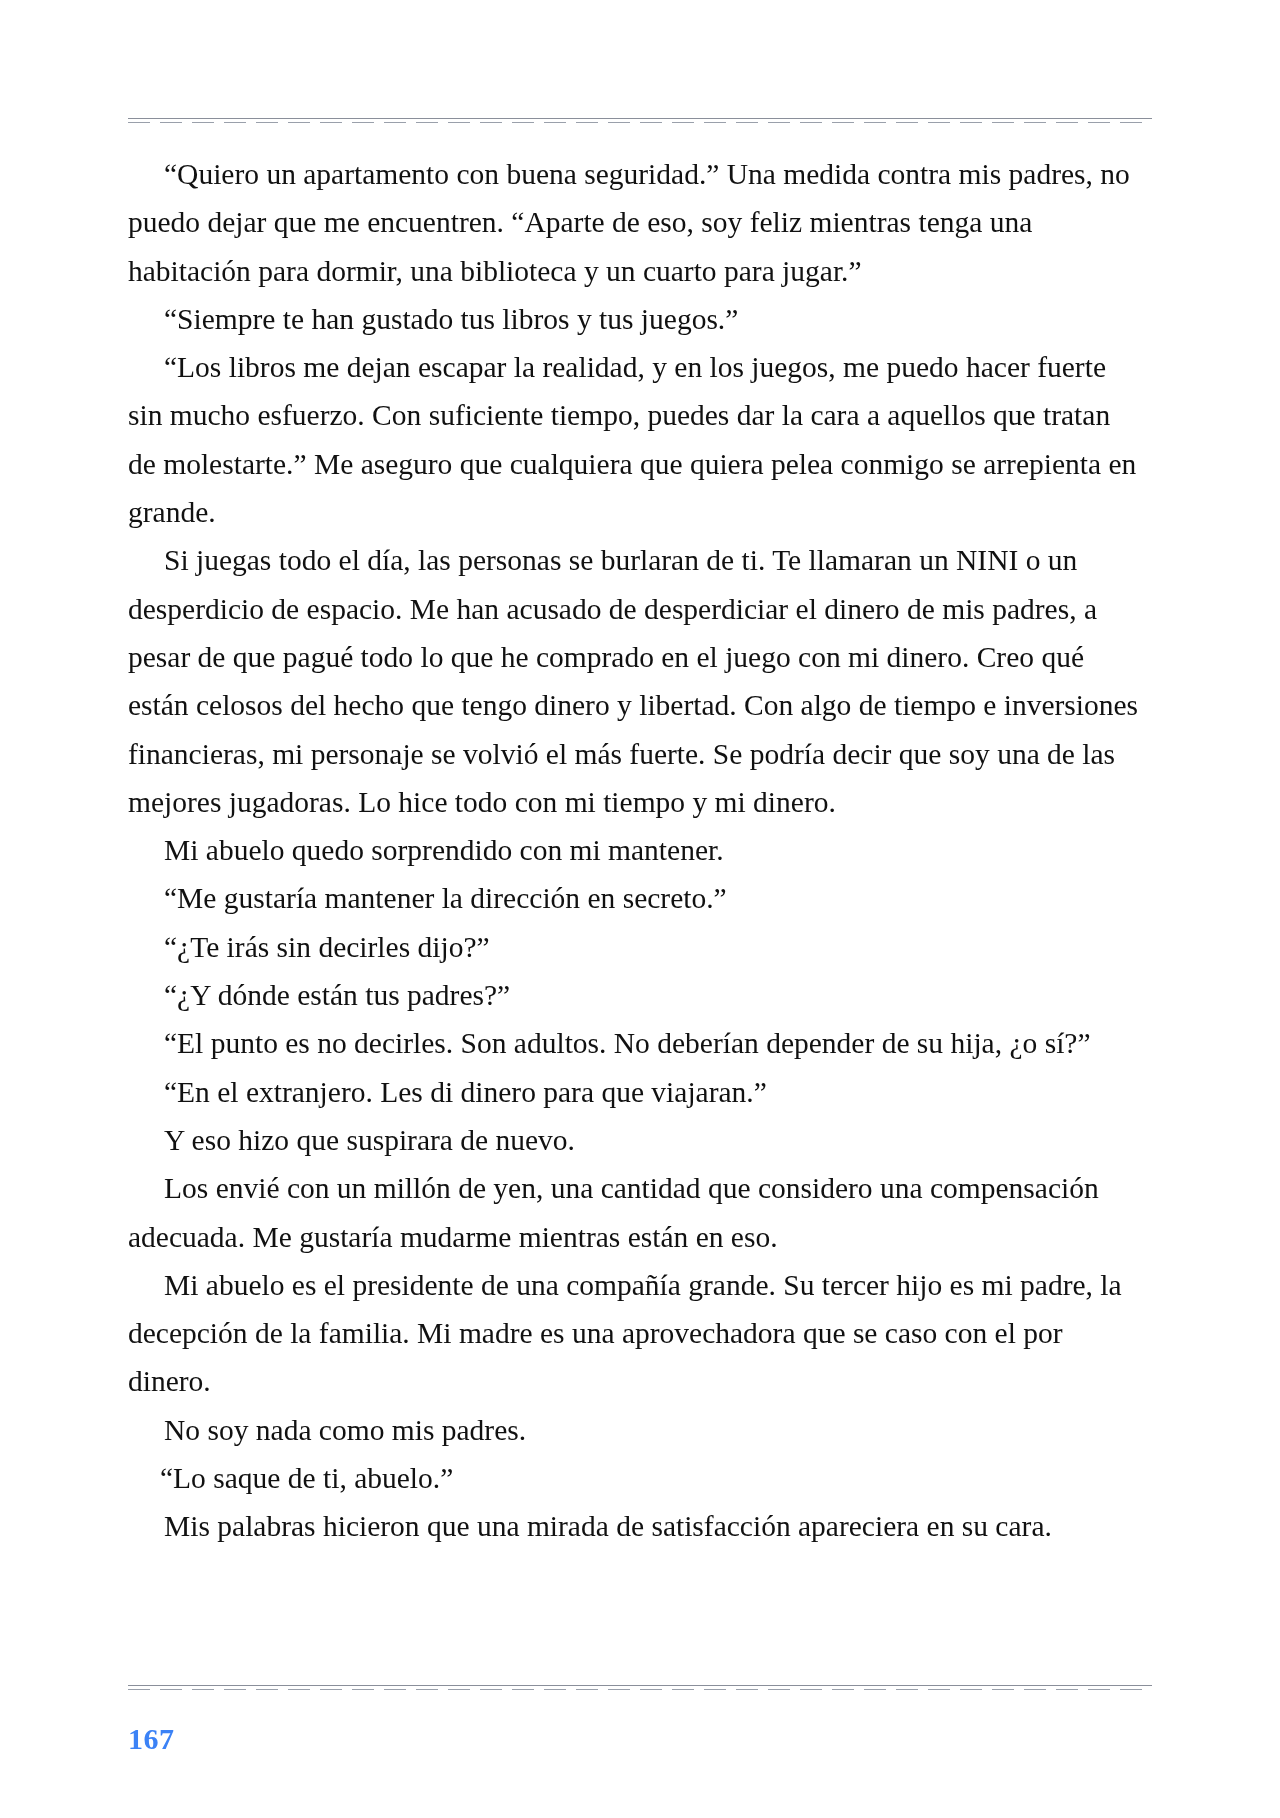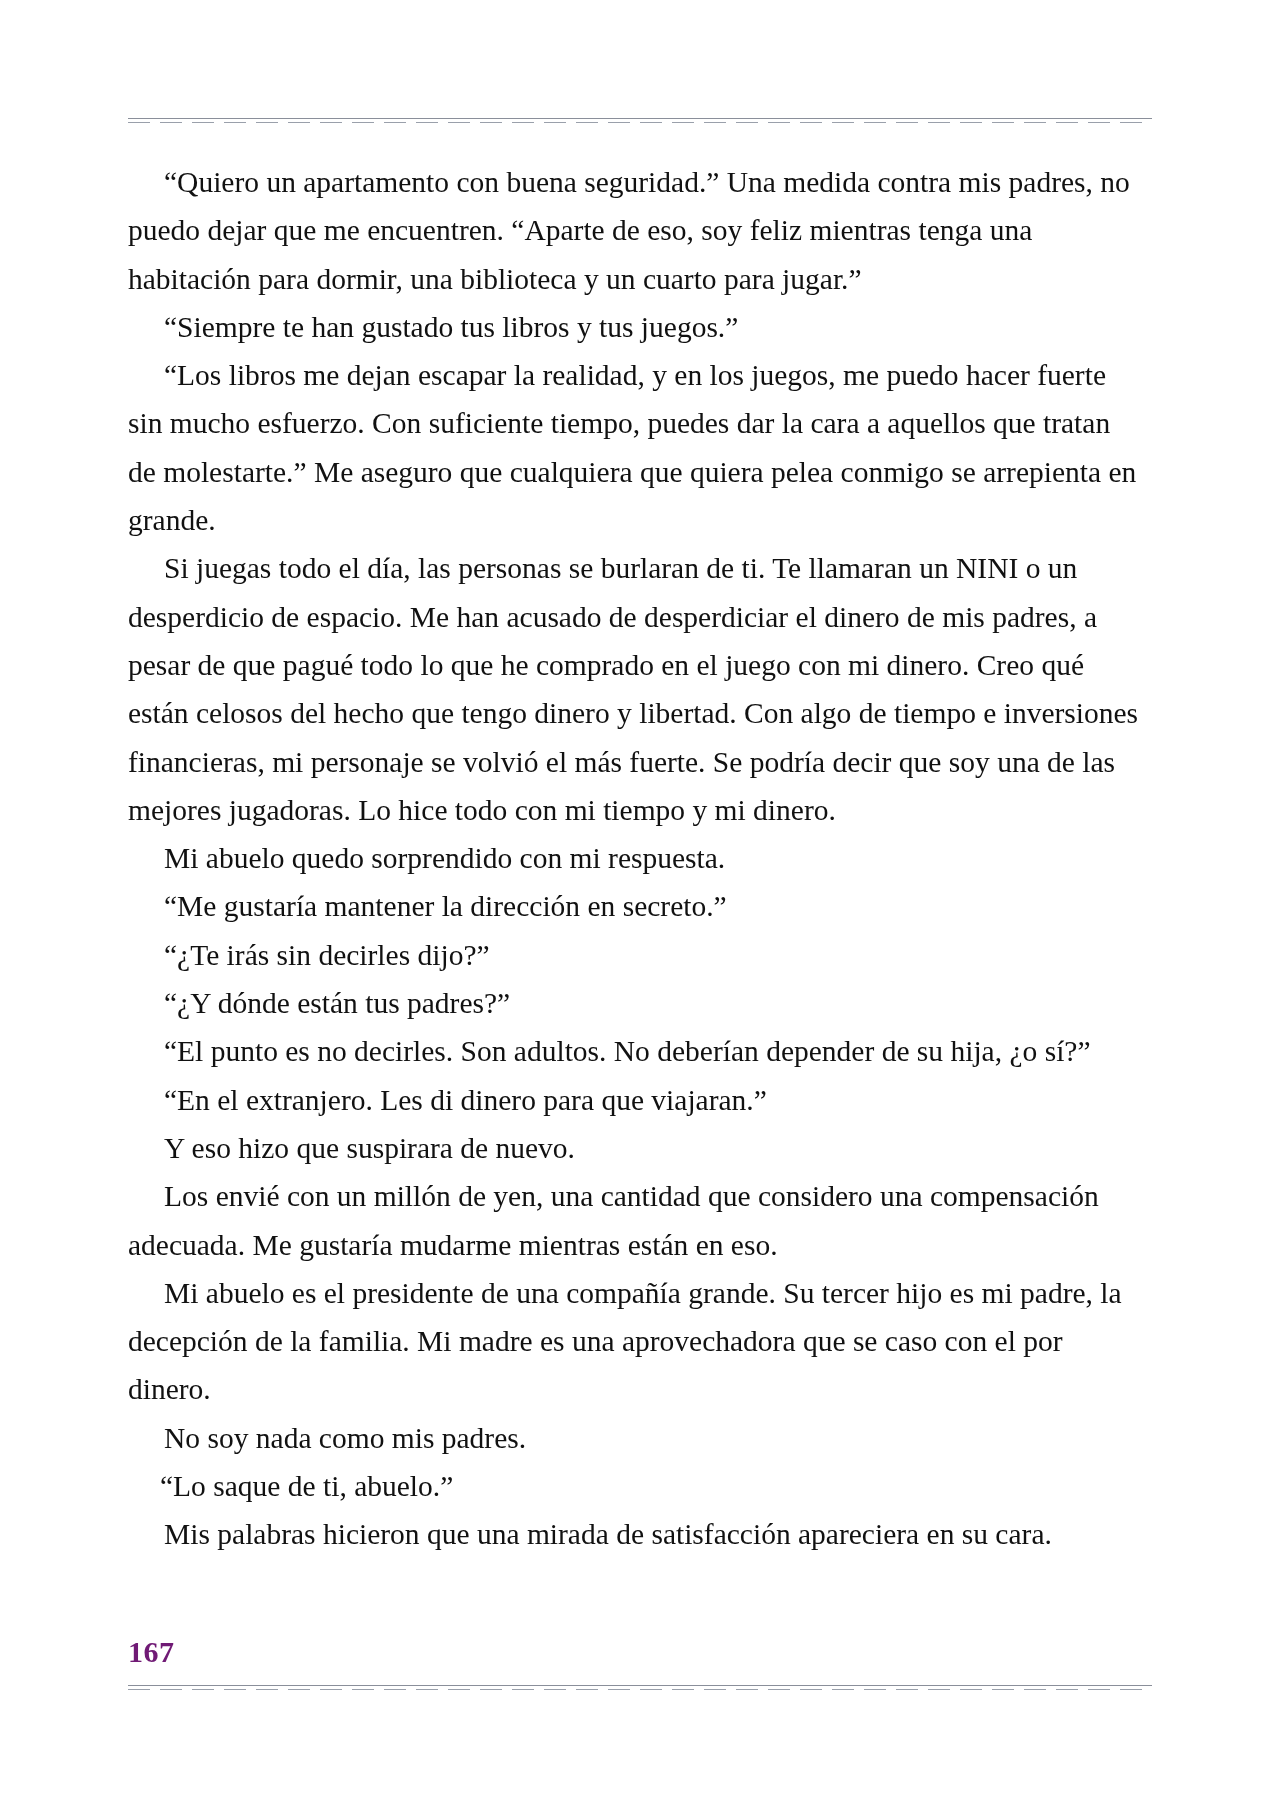--- a/index.html
+++ b/index.html
@@ -45,64 +45,64 @@
       #9aa0ab 0px, #9aa0ab 22px,
       rgba(255,255,255,0) 22px, rgba(255,255,255,0) 32px
     );
   }
   .rule-top { top: 118px; }
   .rule-bottom { top: 1685px; }
 
   .body-text {
     position: absolute;
     left: 128px;
-    top: 158px;
+    top: 150px;
     width: 1012px;
     font-size: 29.5px;
     line-height: 48.3px;
     text-align: left;
     color: #111111;
   }
   .body-text p {
     margin: 0;
     text-indent: 36px;
     white-space: pre-wrap;
   }
   .body-text p.noindent {
     text-indent: 0;
     margin-left: 32px;
   }
 
   .page-number {
     position: absolute;
     left: 128px;
-    top: 1635px;
+    top: 1722px;
     font-family: "Liberation Serif", serif;
     font-weight: bold;
     font-size: 30px;
-    color: #701a75;
+    color: #3b82f6;
     letter-spacing: 0.5px;
   }
 </style>
 </head>
 <body>
 
 <div class="page">
 
   <div class="rule rule-top">
     <div class="line-a"></div>
     <div class="line-b"></div>
   </div>
 
   <div class="body-text">
     <p>“Quiero un apartamento con buena seguridad.” Una medida contra mis padres, no puedo dejar que me encuentren. “Aparte de eso, soy feliz mientras tenga una habitación para dormir, una biblioteca y un cuarto para jugar.”</p>
     <p>“Siempre te han gustado tus libros y tus juegos.”</p>
     <p>“Los libros me dejan escapar la realidad, y en los juegos, me puedo hacer fuerte sin mucho esfuerzo. Con suficiente tiempo, puedes dar la cara a aquellos que tratan de molestarte.” Me aseguro que cualquiera que quiera pelea conmigo se arrepienta en grande.</p>
     <p>Si juegas todo el día, las personas se burlaran de ti. Te llamaran un NINI o un desperdicio de espacio. Me han acusado de desperdiciar el dinero de mis padres, a pesar de que pagué todo lo que he comprado en el juego con mi dinero. Creo qué están celosos del hecho que tengo dinero y libertad. Con algo de tiempo e inversiones financieras, mi personaje se volvió el más fuerte. Se podría decir que soy una de las mejores jugadoras. Lo hice todo con mi tiempo y mi dinero.</p>
-    <p>Mi abuelo quedo sorprendido con mi respuesta.</p>
+    <p>Mi abuelo quedo sorprendido con mi mantener.</p>
     <p>“Me gustaría mantener la dirección en secreto.”</p>
     <p>“¿Te irás sin decirles dijo?”</p>
     <p>“¿Y dónde están tus padres?”</p>
     <p>“El punto es no decirles. Son adultos. No deberían depender de su hija, ¿o sí?”</p>
     <p>“En el extranjero. Les di dinero para que viajaran.”</p>
     <p>Y eso hizo que suspirara de nuevo.</p>
     <p>Los envié con un millón de yen, una cantidad que considero una compensación adecuada. Me gustaría mudarme mientras están en eso.</p>
     <p>Mi abuelo es el presidente de una compañía grande. Su tercer hijo es mi padre, la decepción de la familia. Mi madre es una aprovechadora que se caso con el por dinero.</p>
     <p>No soy nada como mis padres.</p>
     <p class="noindent">“Lo saque de ti, abuelo.”</p>

